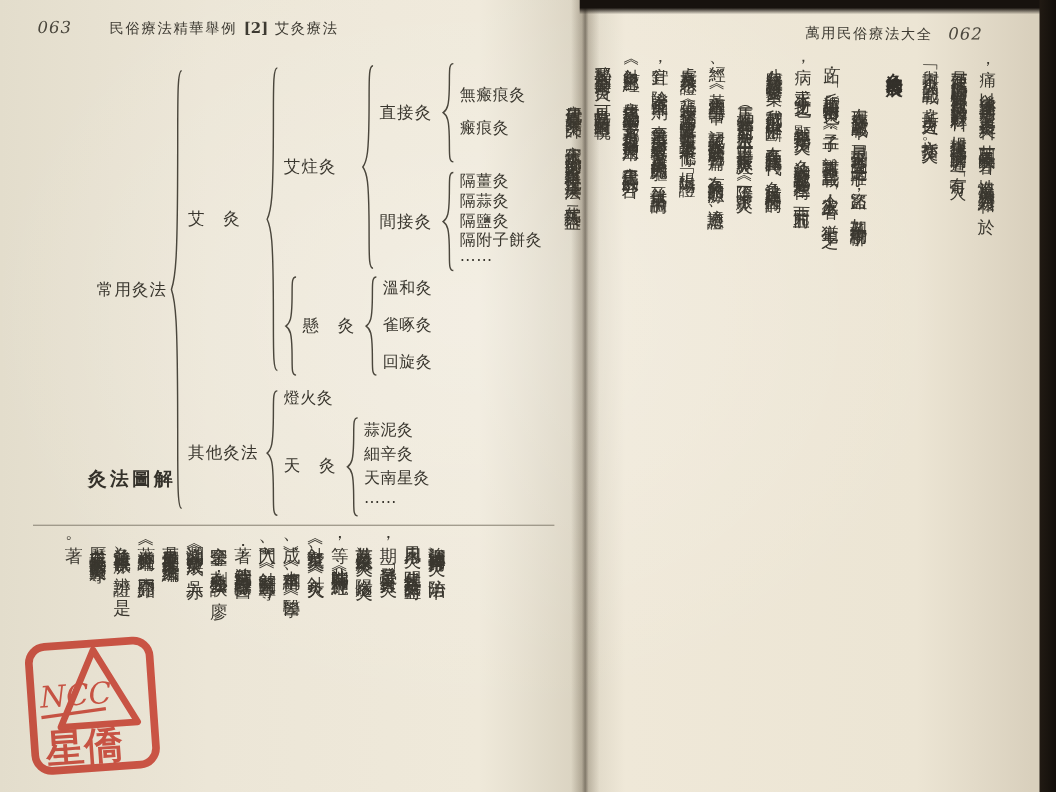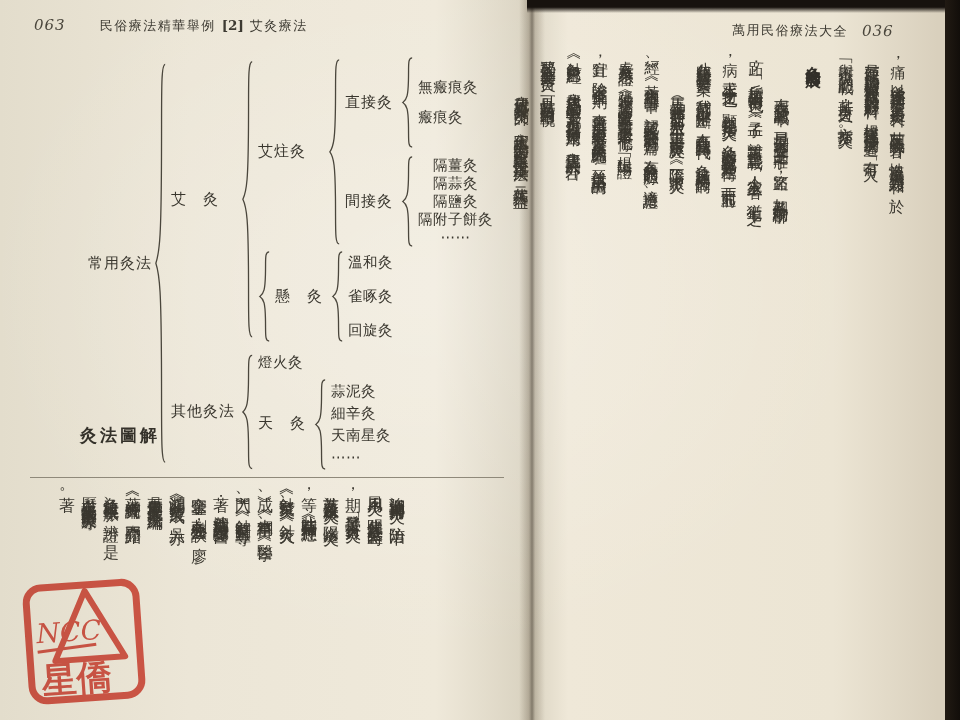--- a/index.html
+++ b/index.html
@@ -37,21 +37,21 @@
   
   .diagram{position:absolute;left:88px;top:56px;color:#39362e;}
   .node{display:flex;flex-direction:row;align-items:center;}
   .kids{display:flex;flex-direction:column;justify-content:center;}
   .lbl{font-size:15px;letter-spacing:1px;white-space:nowrap;flex:none;}
   .w1{width:66px;} .w2{width:70px;} .w3{width:56px;}
   .leaf{font-size:14.5px;line-height:18px;letter-spacing:.5px;white-space:nowrap;}
   .stack{font-size:15px;line-height:23px;letter-spacing:1px;white-space:nowrap;}
   svg.brace{width:13px;flex:none;align-self:stretch;min-height:26px;margin:0 4px 0 0;}
   .g-root{gap:10px;} .g-ai{gap:2px;} .g-aizhu{gap:6px;}
-  .g-zhijie{gap:12px;} .g-jianjie{gap:0px;text-align:center;} .g-group{gap:6px;}
+  .g-zhijie{gap:12px;} .g-jianjie{gap:0px;} .g-group{gap:6px;}
   .g-xuan{gap:16px;} .g-shian{gap:10px;} .g-qita{gap:7px;} .g-tian{gap:4px;}
 
   
   .sec-head{position:absolute;left:80px;top:424px;font-size:17px;font-weight:bold;
     letter-spacing:3px;color:#34312a;}
   .rule{position:absolute;left:30px;top:477px;width:474px;height:1px;background:#8f897a;}
 
   
   .vtext{writing-mode:vertical-rl;color:#3a372f;}
   .vcol{white-space:nowrap;}
@@ -206,21 +206,21 @@
       <text x="15" y="112" font-size="35" font-weight="bold" fill="#d8473a">星僑</text>
     </svg>
 
   </div>
 
   <div class="page page-right">
     <div class="tilt">
 
       <div class="runhead rh-right">
         <span>萬用民俗療法大全</span>
-        <span class="folio">036</span>
+        <span class="folio">062</span>
       </div>
 
       <div class="vtext vt-right">
         <div class="vcol">痛，以後才逐漸選用「艾」爲主要灸料。艾草因氣味芳香、性溫易燃且火力緩和，於</div>
         <div class="vcol">是便取代一般的樹枝燃料而成爲灸法的最好材料。根據漢代張仲景的著述，有「可火」</div>
         <div class="vcol">與「不可火」的記載，其所言之火，亦指艾灸。</div>
         <div class="vcol vhead">灸法的發展</div>
         <div class="vcol">　　在現存文獻記載中，最早提到「灸」字的是《莊子．盜跖》，如孔子勸說柳下</div>
         <div class="vcol">跖：「丘所謂無病自灸也」。《孟子．離婁》也曾記載：「今人欲王者，猶七年之</div>
         <div class="vcol">病，求三年之艾也」，顯然也是指艾灸。灸法的文獻記載見於《左傳》：西元前五一</div>

